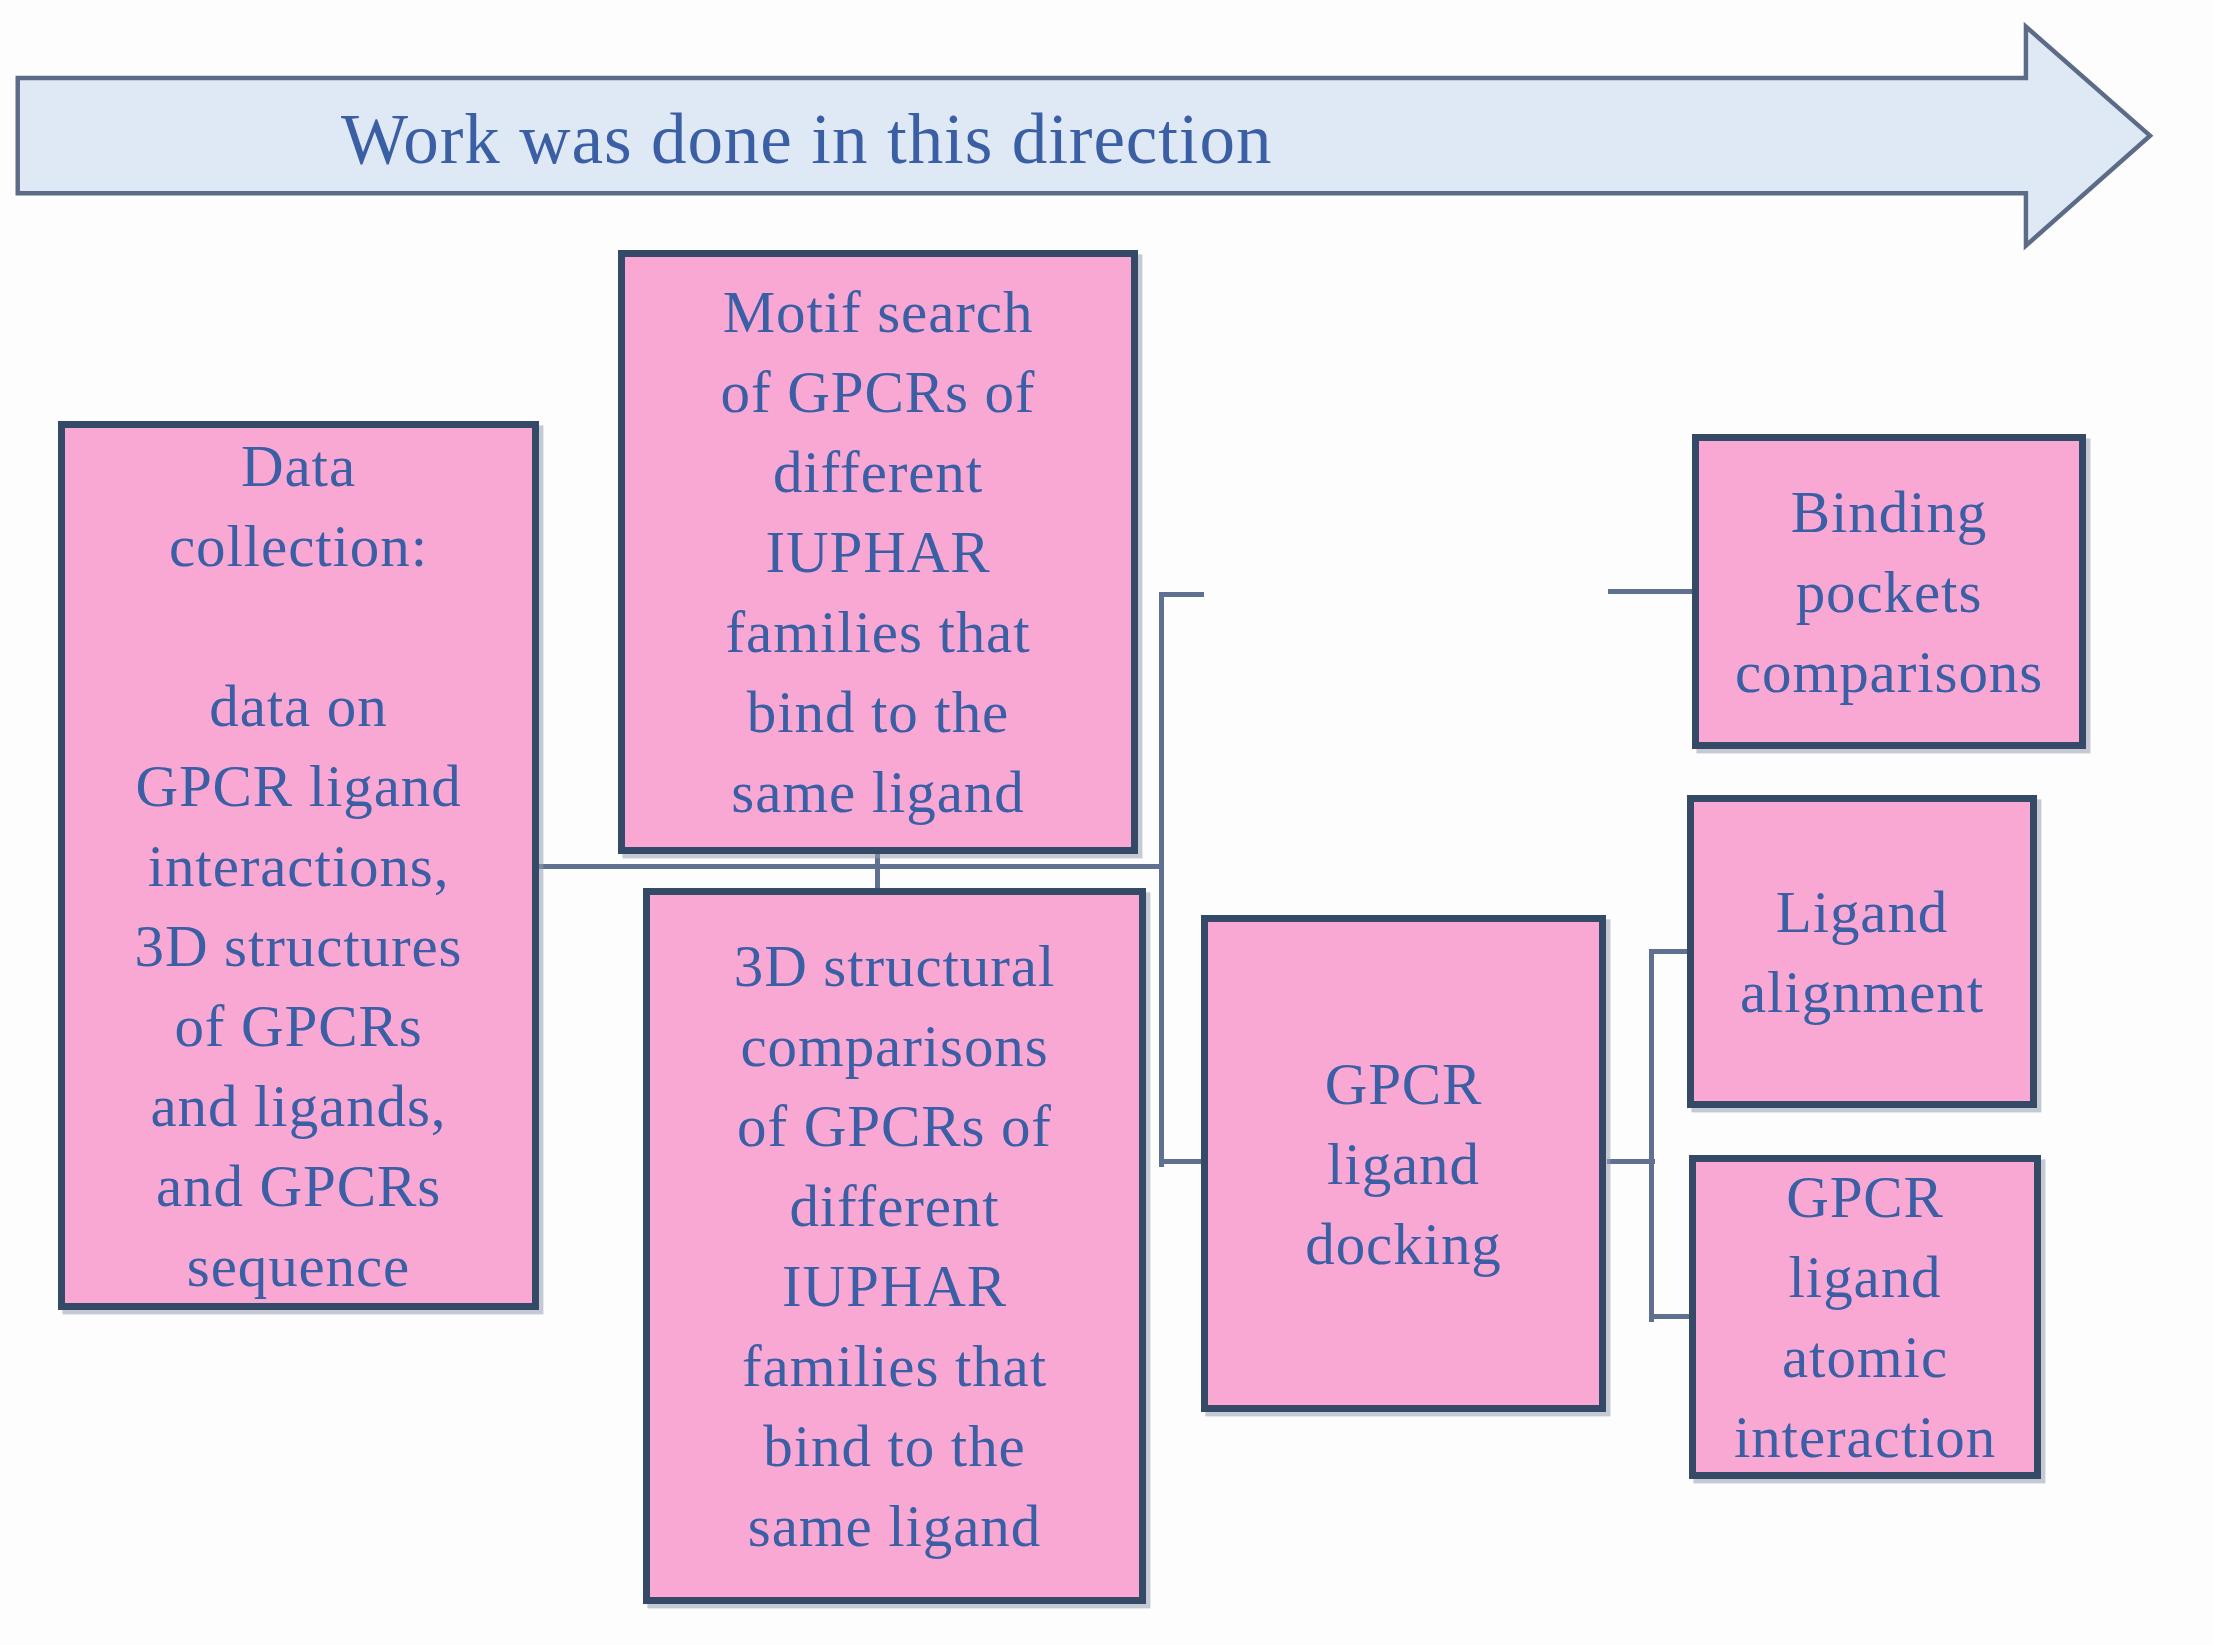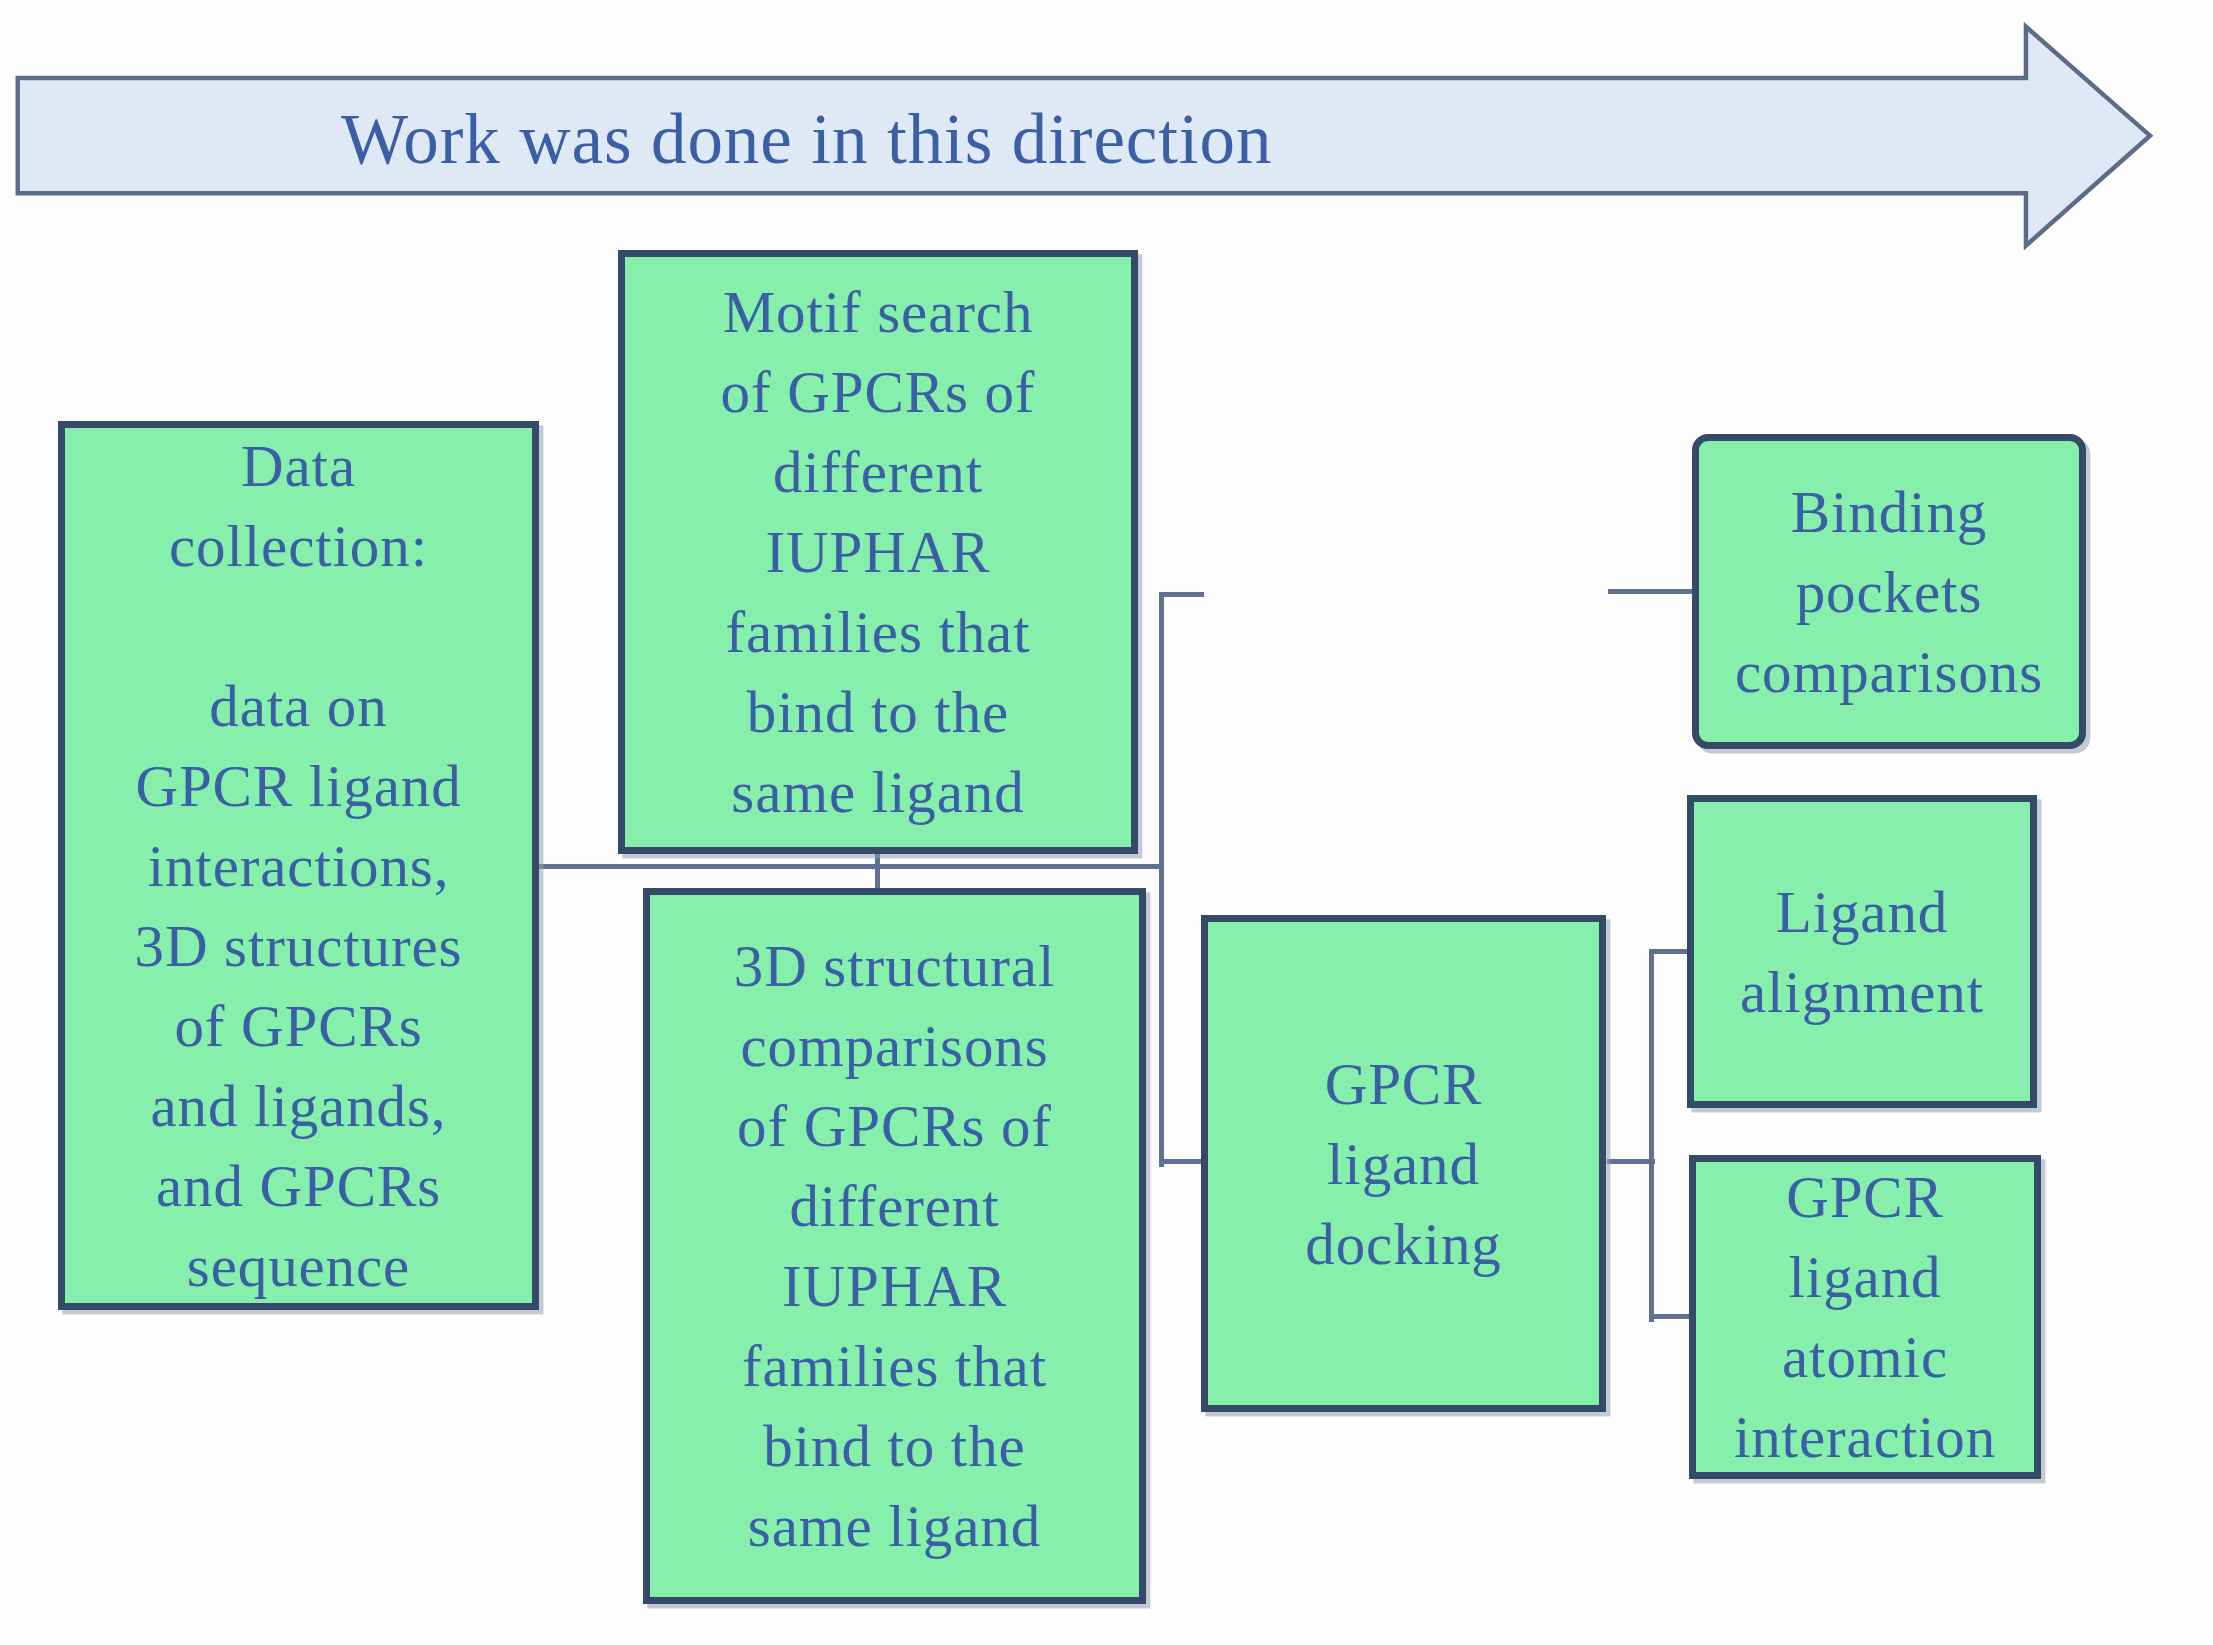--- a/index.html
+++ b/index.html
@@ -13,41 +13,41 @@
     width: 2213px;
     height: 1646px;
     background: #fdfdfe;
     overflow: hidden;
   }
 
   
   .box {
     position: absolute;
     box-sizing: border-box;
-    background: #86efac;
+    background: #f9a8d4;
     border: 7px solid #344a66;
     box-shadow: 4.4px 4.4px 0 rgba(150,158,175,0.55);
     display: flex;
     align-items: center;
     justify-content: center;
     text-align: center;
   }
   .box-text {
     white-space: pre-line;
     color: #3b5fa4;
     font-size: 59px;
     line-height: 80px;
     letter-spacing: 0.9px;
   }
 
   .b-data   { left:   58px; top:  421px; width: 481px; height: 889px; font-family: Liberation Serif, serif; }
   .b-motif  { left:  618px; top:  250px; width: 520px; height:  604px; }
   .b-struct { left:  616px; top: 888px; width: 503px; height:  716px; margin-left: 27px; }
   .b-pred   { left: 1204px; top:  343px; width: 403px; height:  504px; }
-  .b-bindc  { left: 1692px; top:  434px; width: 394px; height:  315px; border-radius: 16px; }
+  .b-bindc  { left: 1692px; top:  434px; width: 394px; height:  315px; }
   .b-dock   { left: 1201px; top: 915px; width: 405px; height:  497px; }
   .b-lalign { left: 1687px; top:  795px; width: 350px; height:  313px; }
   .b-atomic { left: 1689px; top: 1155px; width: 352px; height:  324px; }
 
   
   .line {
     position: absolute;
     background: #5f7090;
   }
   .l-main-h      { left:  538px; top:  864px; width: 626px; height: 5.3px; }

